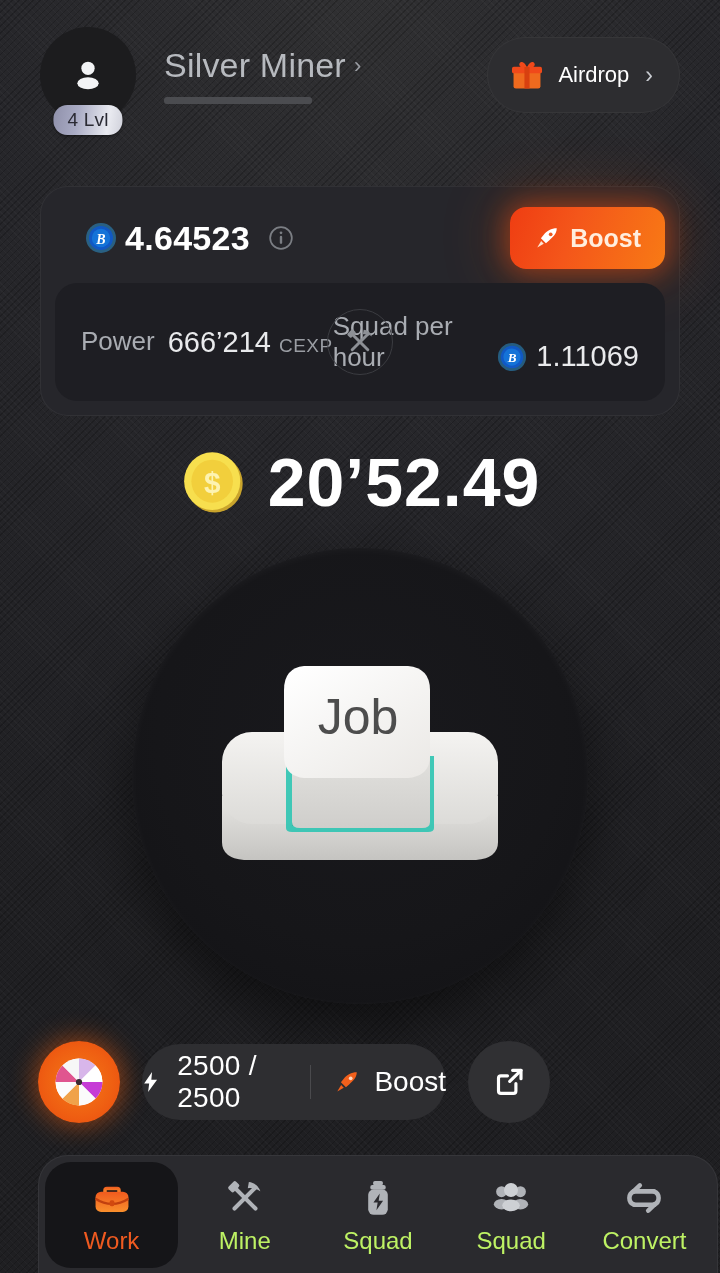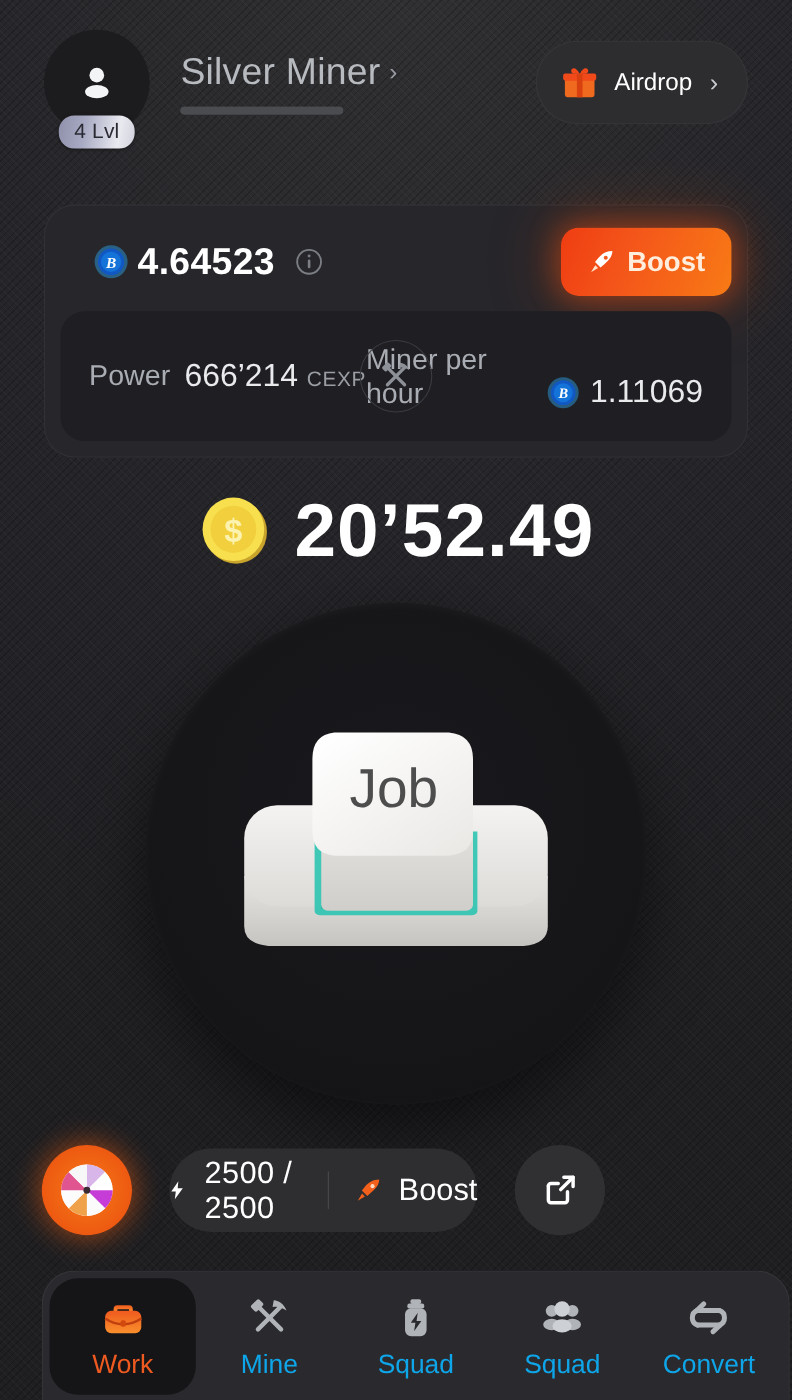--- a/index.html
+++ b/index.html
@@ -123,21 +123,21 @@
     width:456px; height:456px; border-radius:50%;
     background:radial-gradient(circle at 50% 42%, #19191d 0%, #161619 58%, #121215 100%);
     box-shadow:inset 0 2px 10px rgba(255,255,255,.035), 0 22px 60px rgba(0,0,0,.55);
     display:flex; align-items:center; justify-content:center;
   }
   .keycap{ width:320px; height:260px; display:block; }
 
   
   .energy-row{
     position:absolute; left:0; top:1040px; width:588px; height:84px;
-    display:flex; align-items:center; padding:0 38px; gap:34px;
+    display:flex; align-items:center; padding:0 38px; gap:22px;
   }
   .wheel{
     width:82px; height:82px; border-radius:50%; flex:0 0 auto;
     background:radial-gradient(circle,#f47a17 0%,#ef5f12 58%,#e8490f 100%);
     box-shadow:0 0 24px 4px rgba(240,95,18,.5);
     display:flex; align-items:center; justify-content:center;
   }
   .wheel svg{ width:52px; height:52px; display:block; }
   .energy-pill{
     flex:1 1 auto; height:76px; border-radius:38px; background:#2e2e31;
@@ -161,21 +161,21 @@
     border:1px solid rgba(255,255,255,.055); border-bottom:none;
     display:flex; align-items:flex-start; padding:6px 6px 0 6px;
   }
   .nav-item{
     flex:1 1 0; height:106px; border-radius:26px;
     display:flex; flex-direction:column; align-items:center; justify-content:center; gap:7px;
   }
   .nav-item.active{ background:#151518; }
   .nav-item .ico{ height:44px; display:flex; align-items:center; justify-content:center; }
   .nav-item .ico svg{ width:42px; height:42px; }
-  .nav-item .lbl{ font-size:24px; color:#0ea5e9; font-weight:400; }
+  .nav-item .lbl{ font-size:24px; color:#bef264; font-weight:400; }
   .nav-item.active .lbl{ color:#ef5a20; }
 </style>
 </head>
 <body>
 
 <div id="app">
 
   <div class="header">
 
     <div class="avatar-wrap">
@@ -254,21 +254,21 @@
           <g stroke="#8d9096" stroke-width="2.1" stroke-linecap="round">
             <line x1="6.5" y1="6.5" x2="17.5" y2="17.5"></line>
             <line x1="17.5" y1="6.5" x2="6.5" y2="17.5"></line>
           </g>
           <rect x="3.2" y="4.1" width="5.6" height="3.9" rx="1" fill="#8d9096" transform="rotate(-45 6 6)"></rect>
           <path d="M14.6 3.4c2.6.2 5 2 6 4.8-2.2-1.5-4.4-2-6.6-1.6z" fill="#8d9096"></path>
         </svg>
       </div>
 
       <div class="stat right">
-        <span class="stat-label">Miner per hour</span>
+        <span class="stat-label">Squad per hour</span>
         <span class="stat-value with-ico">
           <svg width="30" height="30" viewBox="0 0 32 32">
             <circle cx="16" cy="16" r="15" fill="#2ea8ef" opacity=".45"></circle>
             <circle cx="16" cy="16" r="12" fill="#1158c4"></circle>
             <circle cx="16" cy="16" r="9.2" fill="#1473d8"></circle>
             <text x="16" y="21.5" font-family="Liberation Serif, serif" font-size="14" font-weight="bold" fill="#ffffff" text-anchor="middle" font-style="italic">B</text>
           </svg>
           <span>1.11069</span>
         </span>
       </div>

